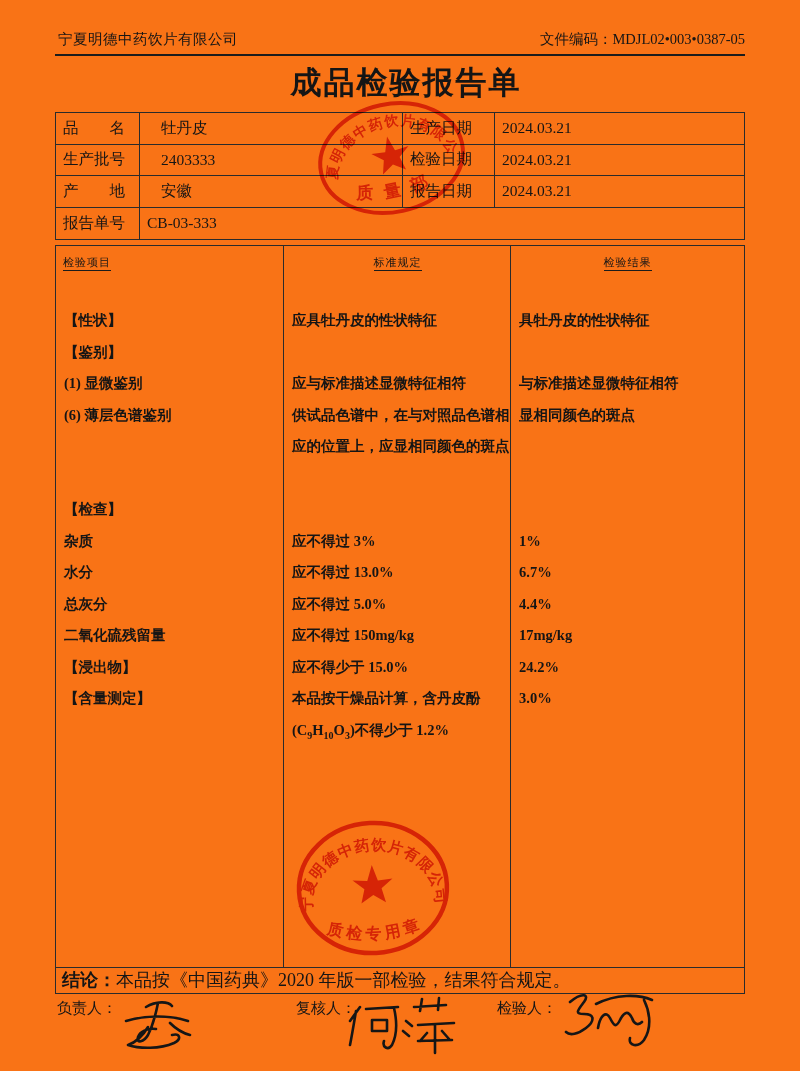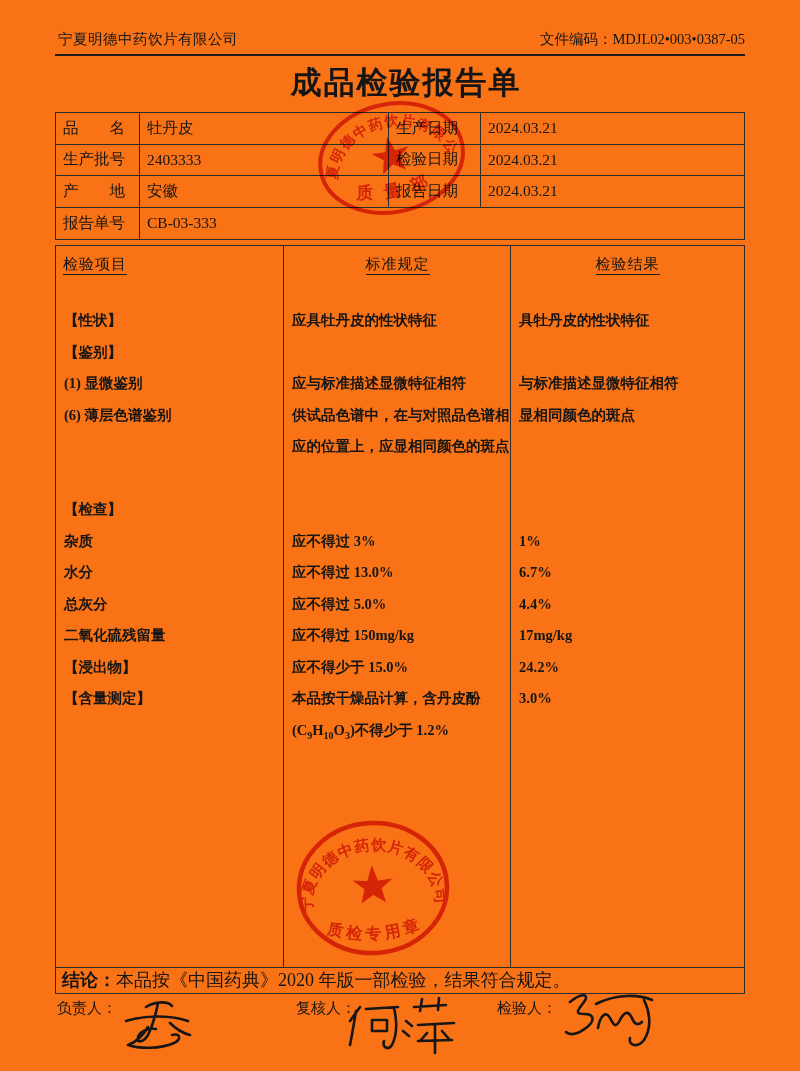--- a/index.html
+++ b/index.html
@@ -14,30 +14,30 @@
   .title{position:absolute;left:0;right:0;top:62px;text-align:center;
          font-size:31px;font-weight:bold;letter-spacing:2px;padding-left:12px;}
 
   
   .info{position:absolute;left:55px;top:112px;width:690px;border:1.5px solid #2b2b2b;box-sizing:border-box;background:transparent;}
   .info-row{display:flex;height:31.5px;border-bottom:1.5px solid #2b2b2b;box-sizing:border-box;}
   .info-row:last-child{border-bottom:none;}
   .icell{box-sizing:border-box;border-right:1.5px solid #2b2b2b;display:flex;align-items:center;
          padding-left:7px;font-size:15.5px;overflow:hidden;}
   .icell:last-child{border-right:none;}
-  .iw1{flex:0 0 84px;} .iw2{flex:0 0 249px;} .iw3{flex:0 0 92px;} .iw4{flex:1;}
+  .iw1{flex:0 0 84px;} .iw2{flex:0 0 249px;margin-left:14px;} .iw3{flex:0 0 92px;} .iw4{flex:1;}
   .iw-span{flex:1;}
 
   
   .main{position:absolute;left:55px;top:245px;width:690px;height:723px;
         border:1.5px solid #2b2b2b;box-sizing:border-box;}
   .vline{position:absolute;top:0;bottom:0;width:1.5px;background:#2b2b2b;}
   .vl1{left:226.5px;} .vl2{left:453.5px;}
   .mhdr{display:flex;height:59px;}
-  .hc{box-sizing:border-box;padding-top:9px;font-size:15px;}
+  .hc{box-sizing:border-box;padding-top:9px;font-size:11px;}
   .hc1{width:228px;padding-left:7px;}
   .hc2{width:227px;text-align:center;}
   .hc3{flex:1;text-align:center;}
   .hc span{border-bottom:1.5px solid #1c1c1c;padding-bottom:2px;letter-spacing:1px;}
   .r{display:flex;}
   .h1{height:31.5px;} .h2{height:63px;}
   .mc{box-sizing:border-box;font-size:14.5px;line-height:31.5px;white-space:pre-line;overflow:hidden;font-weight:bold;}
   .mc1{width:228px;padding-left:8px;}
   .mc2{width:227px;padding-left:8px;}
   .mc3{flex:1;padding-left:8px;}

